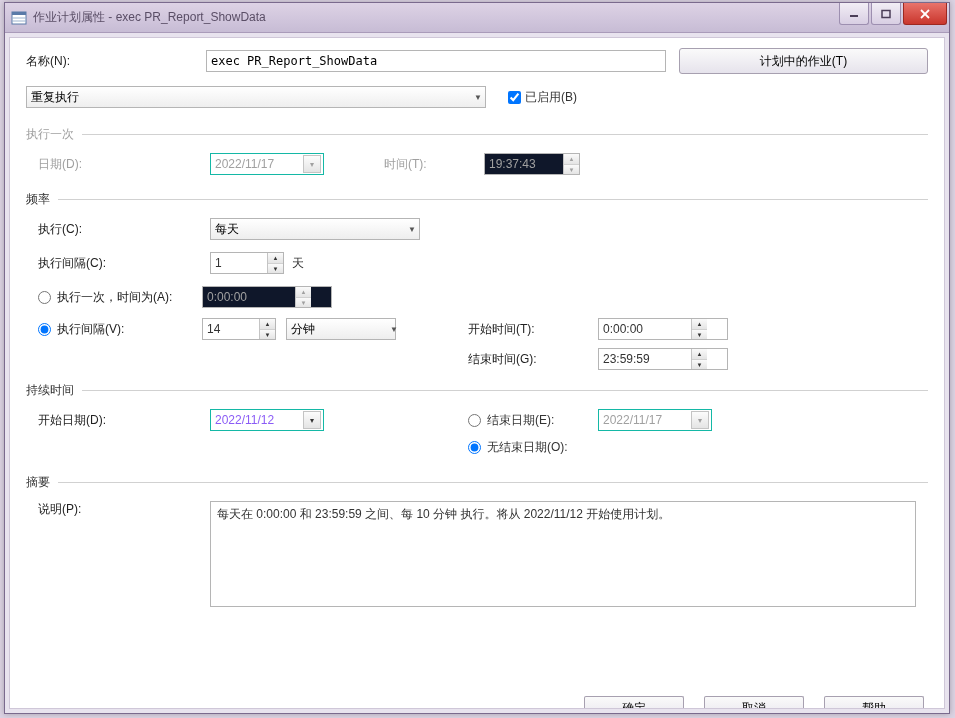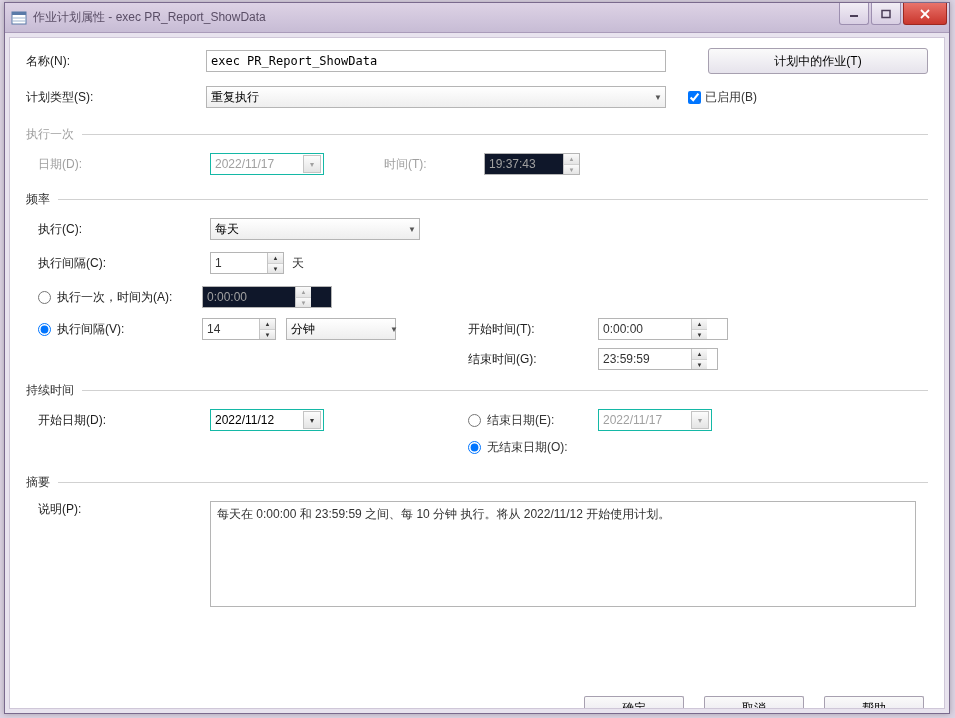--- a/index.html
+++ b/index.html
@@ -79,21 +79,21 @@
 .select-arrow { position: absolute; right: 4px; top: 50%; transform: translateY(-50%); pointer-events: none; font-size: 8px; color: #555;}
 .btn {
   height: 26px;
   padding: 0 22px;
   border: 1px solid #a7a0b0;
   background: linear-gradient(#fafafa,#e6e3ec);
   border-radius: 3px;
   cursor: default;
   font: inherit;
 }
-.btn.big { width: 220px; text-align:center;}
+.btn.big { width: 249px; text-align:center;}
 .checkbox { margin-left: 22px; display: flex; align-items: center; }
 .checkbox input { margin-right: 4px; }
 .fieldset {
   margin-top: 8px;
 }
 .legend {
   color: #333;
   position: relative;
   display: flex;
   align-items: center;
@@ -179,21 +179,20 @@
   <div class="client">
 
     <div class="row">
       <div class="label">名称(N):</div>
       <input class="text-input" style="font-family: Consolas, monospace;" value="exec PR_Report_ShowData">
       <span style="flex:1"></span>
       <button class="btn big">计划中的作业(T)</button>
     </div>
 
     <div class="row" style="margin-bottom:18px;">
-      <div class="label">计划类型(S):</div>
       <span class="select-wrap">
         <input class="select" readonly="" value="重复执行" style="">
         <span class="select-arrow">▼</span>
       </span>
       <label class="checkbox">
         <input type="checkbox" checked="" style="">
         <span>已启用(B)</span>
       </label>
     </div>
 
@@ -288,21 +287,21 @@
               <span class="spin-wrap time-long" style="width:130px;">
                 <span class="spin-text" style="width:92px;">0:00:00</span>
                 <span class="spin-btns">
                     <span class="spin-up">▲</span>
                     <span class="spin-down">▼</span>
                   </span>
               </span>
             </div>
             <div class="row" style="margin-bottom:4px;">
               <div class="label" style="width:130px;">结束时间(G):</div>
-              <span class="spin-wrap time-long" style="width:120px;">
+              <span class="spin-wrap time-long" style="width:130px;">
                 <span class="spin-text" style="width:92px;">23:59:59</span>
                 <span class="spin-btns">
                     <span class="spin-up">▲</span>
                     <span class="spin-down">▼</span>
                   </span>
               </span>
             </div>
           </div>
         </div>
       </div>
@@ -311,21 +310,21 @@
     <div class="fieldset">
       <div class="legend">
         <span class="legend-text">持续时间</span>
         <span class="legend-line"></span>
       </div>
       <div class="sub col2">
         <div class="left">
           <div class="row tighter">
             <div class="label">开始日期(D):</div>
             <span class="date-wrap">
-              <span class="date-text" style="color:#000000;">2022/11/12</span>
+              <span class="date-text" style="color:#8b5cf6;">2022/11/12</span>
               <span class="date-btn">▾</span>
             </span>
           </div>
         </div>
         <div class="right">
           <div class="radio-row" style="margin-bottom:8px;">
             <div style="display:flex; align-items:center; width:130px;">
               <input type="radio" name="enddate" style="">
               <span>结束日期(E):</span>
             </div>

